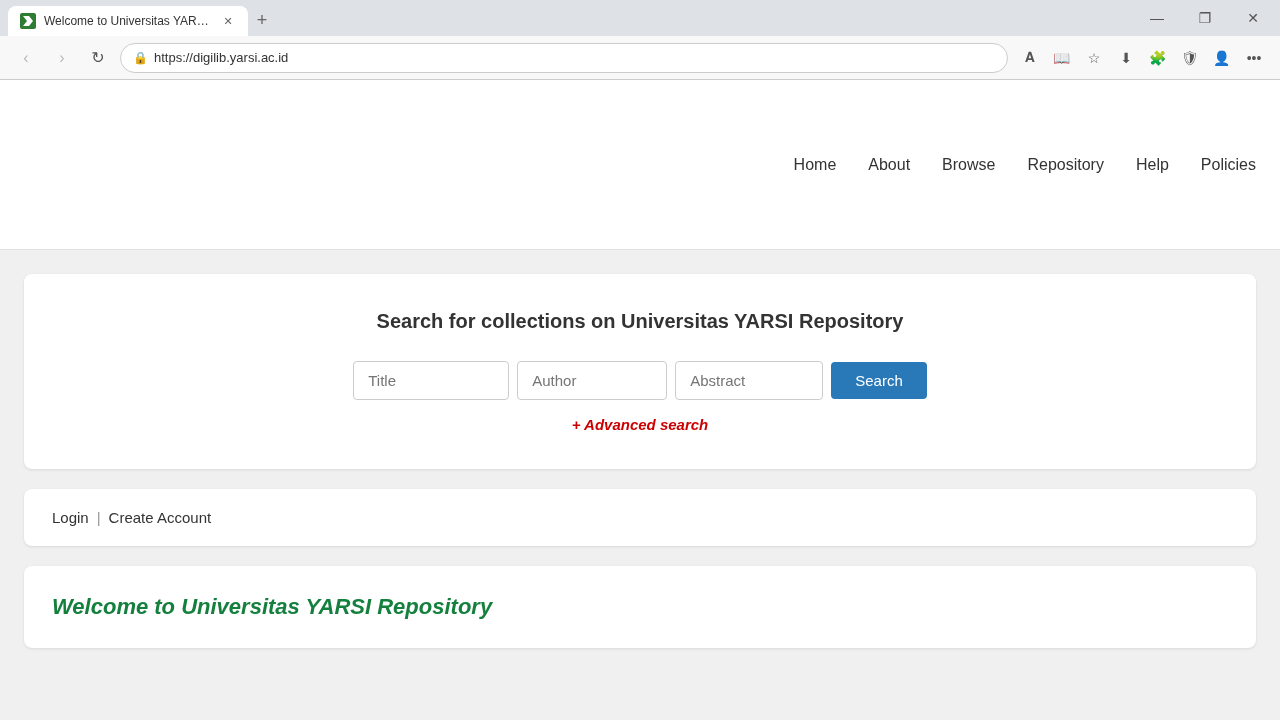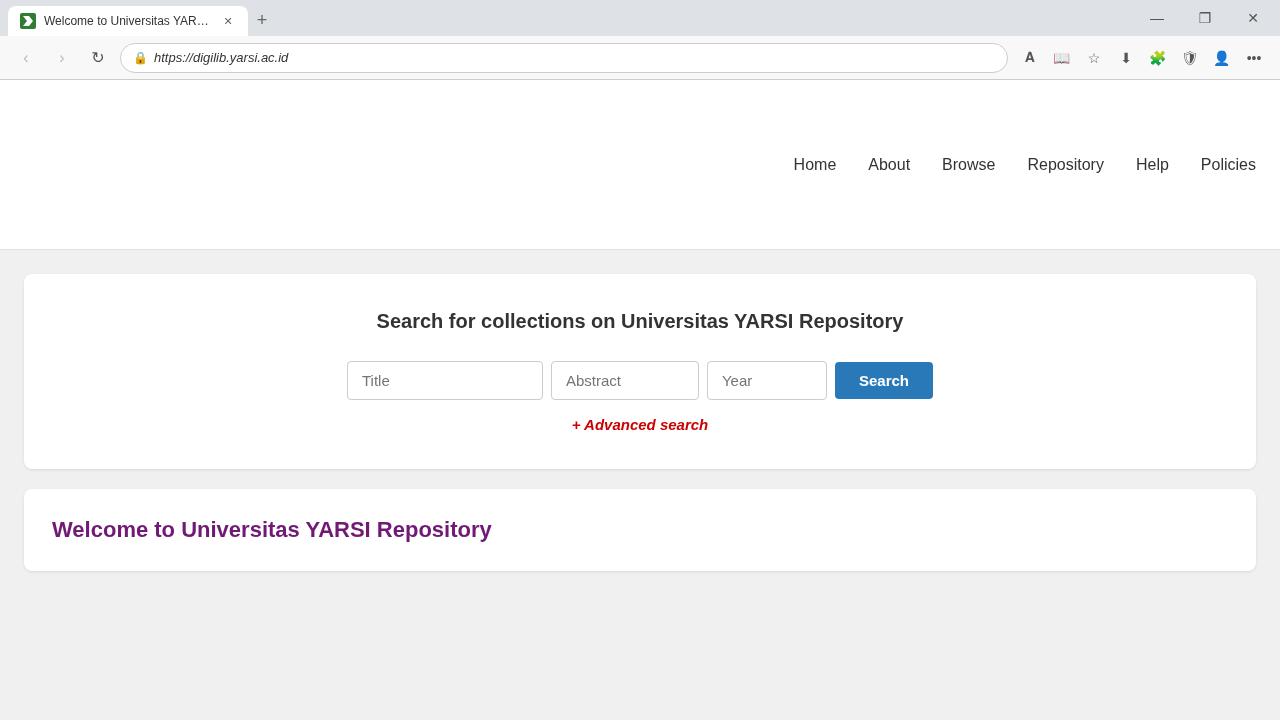--- a/index.html
+++ b/index.html
@@ -115,21 +115,21 @@
       align-items: center;
       padding: 0 12px;
       font-size: 13px;
       color: #333;
       gap: 6px;
     }
     .url-lock-icon {
       color: #555;
       font-size: 12px;
     }
-    .url-text { font-size: 13px; color: #333; font-style: italic; }
+    .url-text { font-size: 13px; color: #333; }
     .browser-actions {
       display: flex;
       gap: 4px;
       align-items: center;
     }
     .browser-action-btn {
       width: 28px;
       height: 28px;
       display: flex;
       align-items: center;
@@ -232,33 +232,33 @@
       justify-content: center;
     }
     .search-input {
       border: 1px solid #ccc;
       border-radius: 4px;
       padding: 10px 14px;
       font-size: 15px;
       color: #999;
       outline: none;
     }
-    .search-input-title { width: 196px; }
+    .search-input-title { width: 156px; }
     .search-input-author { width: 150px; }
     .search-input-abstract { width: 148px; }
     .search-input-year { width: 120px; }
     .search-btn {
       background: #2979b8;
       color: #fff;
       border: none;
       border-radius: 4px;
       padding: 10px 24px;
       font-size: 15px;
       cursor: pointer;
-      font-weight: 700;
+      font-weight: 400;
     }
     .advanced-search-link {
       display: block;
       text-align: center;
       margin-top: 16px;
       color: #cc0000;
       font-style: italic;
       font-weight: bold;
       font-size: 15px;
       cursor: pointer;
@@ -289,21 +289,22 @@
 
     
     .welcome-card {
       background: #fff;
       border-radius: 8px;
       padding: 28px;
       box-shadow: 0 1px 3px rgba(0,0,0,0.1);
     }
     .welcome-title {
       font-size: 22px;
-      color: #701a75;
+      color: #15803d;
+      font-style: italic;
     }
 
     
     .page-content::-webkit-scrollbar { width: 10px; }
     .page-content::-webkit-scrollbar-track { background: #f0f0f0; }
     .page-content::-webkit-scrollbar-thumb { background: #ccc; border-radius: 5px; }
 
     
     .yarsi-logo-svg {
       width: 80px;
@@ -396,27 +397,32 @@
         <a class="nav-link">Policies</a>
       </nav>
     </div>
 
     <div class="main-area">
 
       <div class="search-card">
         <h2 class="search-title">Search for collections on Universitas YARSI Repository</h2>
         <div class="search-form">
           <input class="search-input search-input-title" type="text" placeholder="Title" style="">
+          <input class="search-input search-input-author" type="text" placeholder="Author" style="">
           <input class="search-input search-input-abstract" type="text" placeholder="Abstract" style="">
-          <input class="search-input search-input-year" type="text" placeholder="Year" style="">
           <button class="search-btn">Search</button>
         </div>
         <a class="advanced-search-link">+ Advanced search</a>
       </div>
 
+      <div class="account-card">
+        <a class="account-link">Login</a>
+        <span class="account-separator">|</span>
+        <a class="account-link">Create Account</a>
+      </div>
 
       <div class="welcome-card">
         <h3 class="welcome-title">Welcome to Universitas YARSI Repository</h3>
       </div>
 
     </div>
   </div>
 </div>
 
 </body></html>

